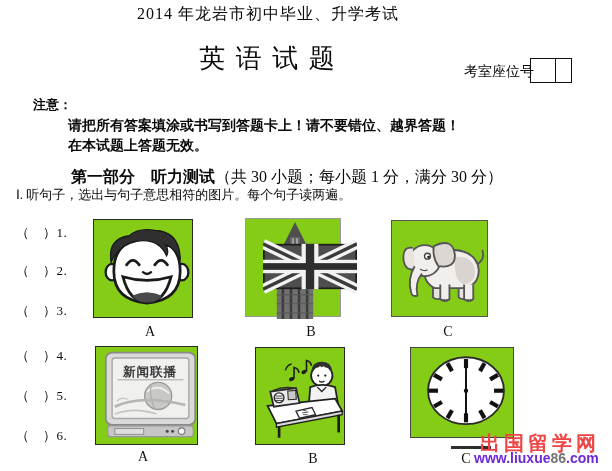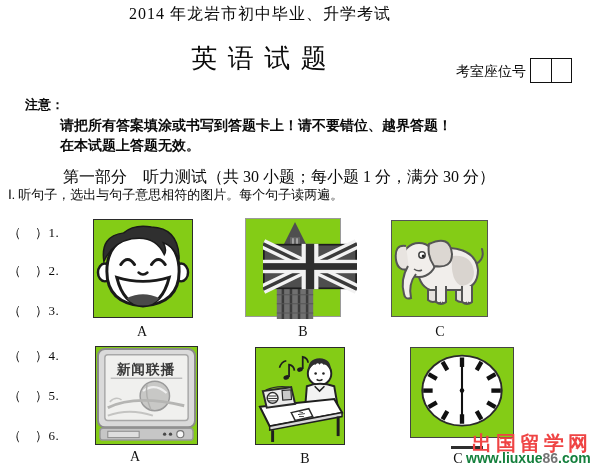--- a/index.html
+++ b/index.html
@@ -1,53 +1,53 @@
 <!DOCTYPE html>
 <html><head>
 <meta charset="utf-8">
 <style>
   html,body{margin:0;padding:0;background:#fff;}
   .page{
     position:relative;width:612px;height:471px;background:#fff;overflow:hidden;
     font-family:"Liberation Serif", serif;color:#0a0a0a;
   }
-  .abs{position:absolute;}
+  .abs{position:absolute;padding-left:8px;}
   .exam-title{left:0;top:4px;width:520px;text-align:center;font-size:16px;font-weight:500;letter-spacing:1px;}
   .subject-title{left:0;top:29px;width:520px;text-align:center;font-size:26px;font-weight:500;letter-spacing:2px;margin-top:12px;}
   .exam-info{left:0;top:74px;width:602px;text-align:center;font-size:14px;font-weight:bold;}
   .seat-label{left:456px;top:63px;font-size:14px;}
   .seat-box{left:530px;top:58px;width:42px;height:25px;border:1.5px solid #111;display:flex;box-sizing:border-box;}
   .seat-cell{flex:1;height:100%;box-sizing:border-box;}
   .seat-cell:first-child{border-right:1.5px solid #111;}
   .notice-label{left:25px;top:96px;font-size:13px;font-weight:bold;}
   .notice-line1{left:60px;top:117px;font-size:14px;font-weight:bold;}
   .notice-line2{left:60px;top:137px;font-size:14px;font-weight:bold;}
   .part-heading{left:63px;top:167px;font-size:16px;white-space:nowrap;}
-  .part-heading .hm{font-weight:normal;margin-top:28px;}
+  .part-heading .hm{font-weight:bold;margin-top:28px;}
   .section-line{left:8px;top:186px;font-size:13px;}
   .qmark{left:8px;font-size:13px;letter-spacing:0.5px;}
   .q1{top:224px;}.q2{top:262px;}.q3{top:302px;}
   .q4{top:347px;}.q5{top:387px;}.q6{top:427px;}
   .imgbox{box-sizing:border-box;border:1px solid #2b2b2b;background:#84cc16;}
   .imgbox svg{display:block;width:100%;height:100%;}
   .b1a{left:93px;top:219px;width:100px;height:99px;}
   .b1b{left:245px;top:218px;width:96px;height:99px;border-color:#9a9a9a;overflow:visible;}
   .b1c{left:391px;top:220px;width:97px;height:97px;border-color:#555;}
   .b2a{left:95px;top:346px;width:103px;height:99px;}
   .b2b{left:255px;top:347px;width:90px;height:98px;}
   .b2c{left:410px;top:347px;width:104px;height:91px;border-color:#444;}
   .tower{left:2px;top:3px;width:64px;height:93px;position:absolute;}
   .ukflag{position:absolute;top:-1px;right:-17px;width:58px;height:28px;}
   .optlabel{width:22px;text-align:center;font-size:14px;color:#111;}
   .la1{left:131px;top:324px;}.lb1{left:292px;top:324px;}.lc1{left:429px;top:324px;}
   .la2{left:124px;top:449px;}.lb2{left:294px;top:451px;}.lc2{left:447px;top:451px;}
   .wm-dash{left:451px;top:446px;width:32px;height:2.5px;background:#2e2e2e;z-index:6;}
   .wm-site{left:472px;top:430px;font-size:20px;font-weight:bold;letter-spacing:4px;color:#ef4444;z-index:6;white-space:nowrap;}
   .wm-url{left:466px;top:450px;font-size:14px;font-weight:bold;font-family:"Liberation Sans",sans-serif;z-index:6;white-space:nowrap;}
-  .wm-url .blue{color:#15803d;}
+  .wm-url .blue{color:#6d28d9;}
   .wm-url .red{color:#737373;}
 </style>
 </head>
 <body>
 
 <div class="page">
 
   <div class="abs exam-title">2014 年龙岩市初中毕业、升学考试</div>
   <div class="abs subject-title">英 语 试 题</div>
   <div class="abs seat-label">考室座位号</div>

